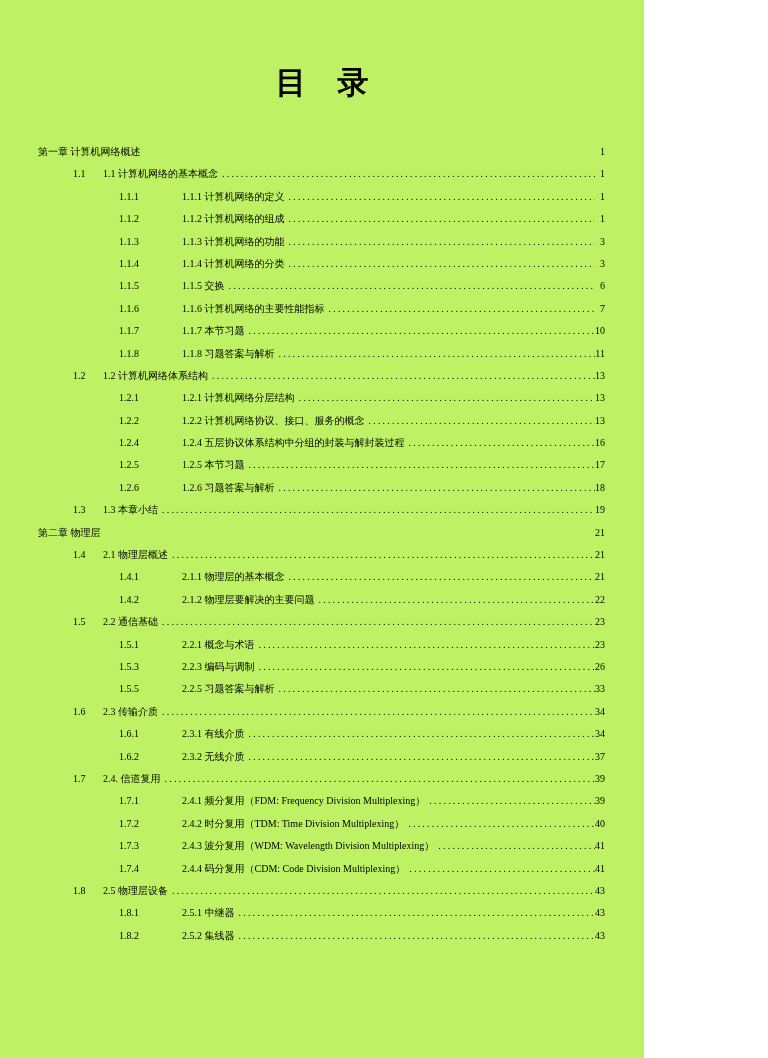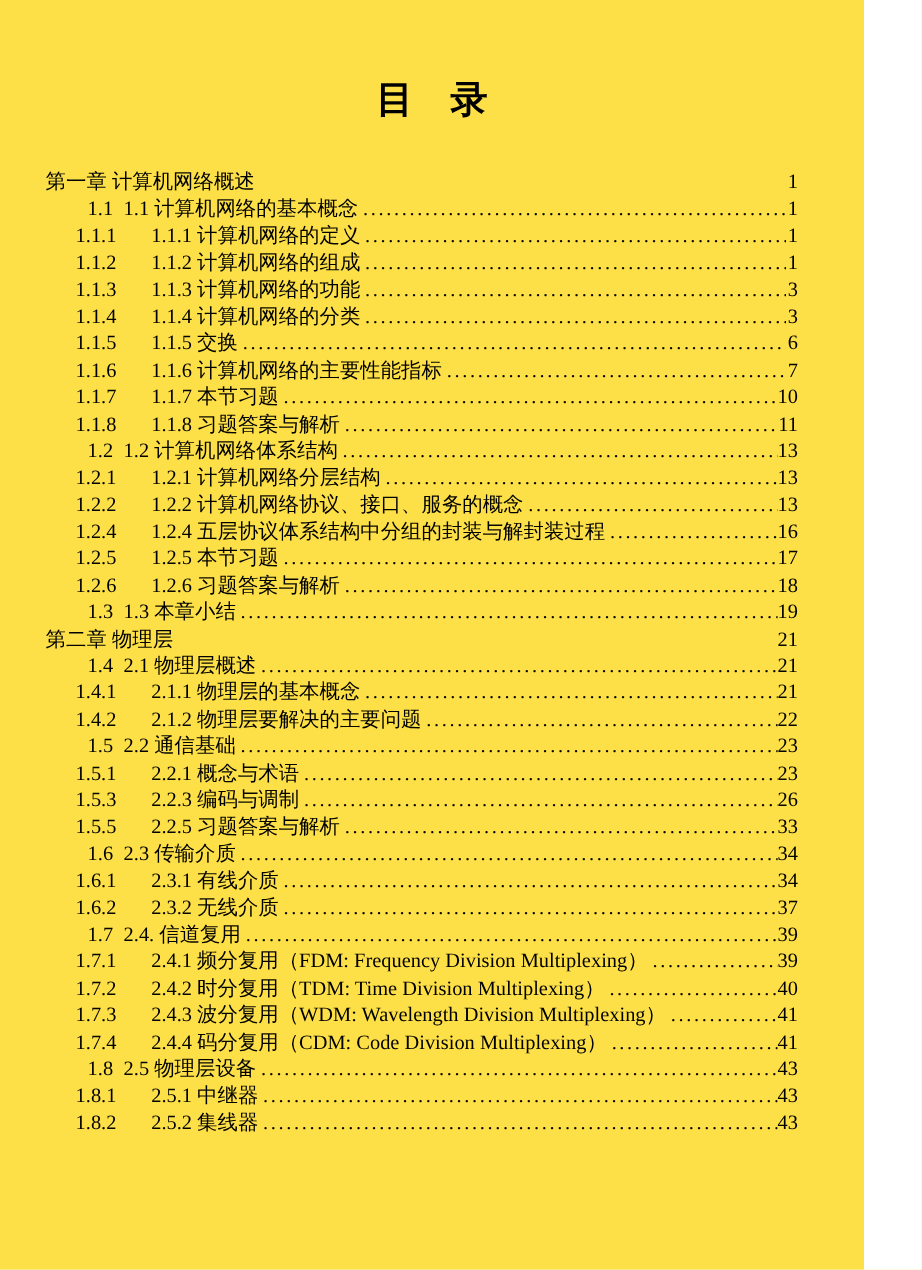--- a/index.html
+++ b/index.html
@@ -9,48 +9,48 @@
     color: #000000;
   }
   body {
     width: 768px;
     height: 1058px;
     overflow: hidden;
     font-family: "Liberation Serif", "DejaVu Serif", serif;
   }
   .page {
     position: relative;
-    width: 720px;
+    width: 644px;
     height: 1058px;
-    background: #fde047;
+    background: #bef264;
   }
   h1.doc-title {
     margin: 0;
     padding-top: 64px;
     height: 38px;
     line-height: 38px;
     text-align: center;
     font-size: 31px;
     font-weight: bold;
     letter-spacing: 0;
   }
   .toc {
-    margin: 39px 55px 0 0;
-    font-size: 17px;
+    margin: 39px 39px 0 0;
+    font-size: 10px;
   }
   .row {
     display: flex;
     align-items: baseline;
     height: 22.4px;
     line-height: 22.4px;
     white-space: nowrap;
   }
   .row.ch { padding-left: 38px; }
   .row.l1 { padding-left: 73px; align-items: flex-end; }
-  .row.l2 { padding-left: 63px; }
+  .row.l2 { padding-left: 119px; }
   .num { flex: 0 0 auto; }
   .l1 .num { width: 30px; }
   .l2 .num { width: 63px; }
   .entry-title { flex: 0 0 auto; }
   .leader {
     flex: 1 1 auto;
     min-width: 0;
     overflow: hidden;
     white-space: nowrap;
     text-align: right;

